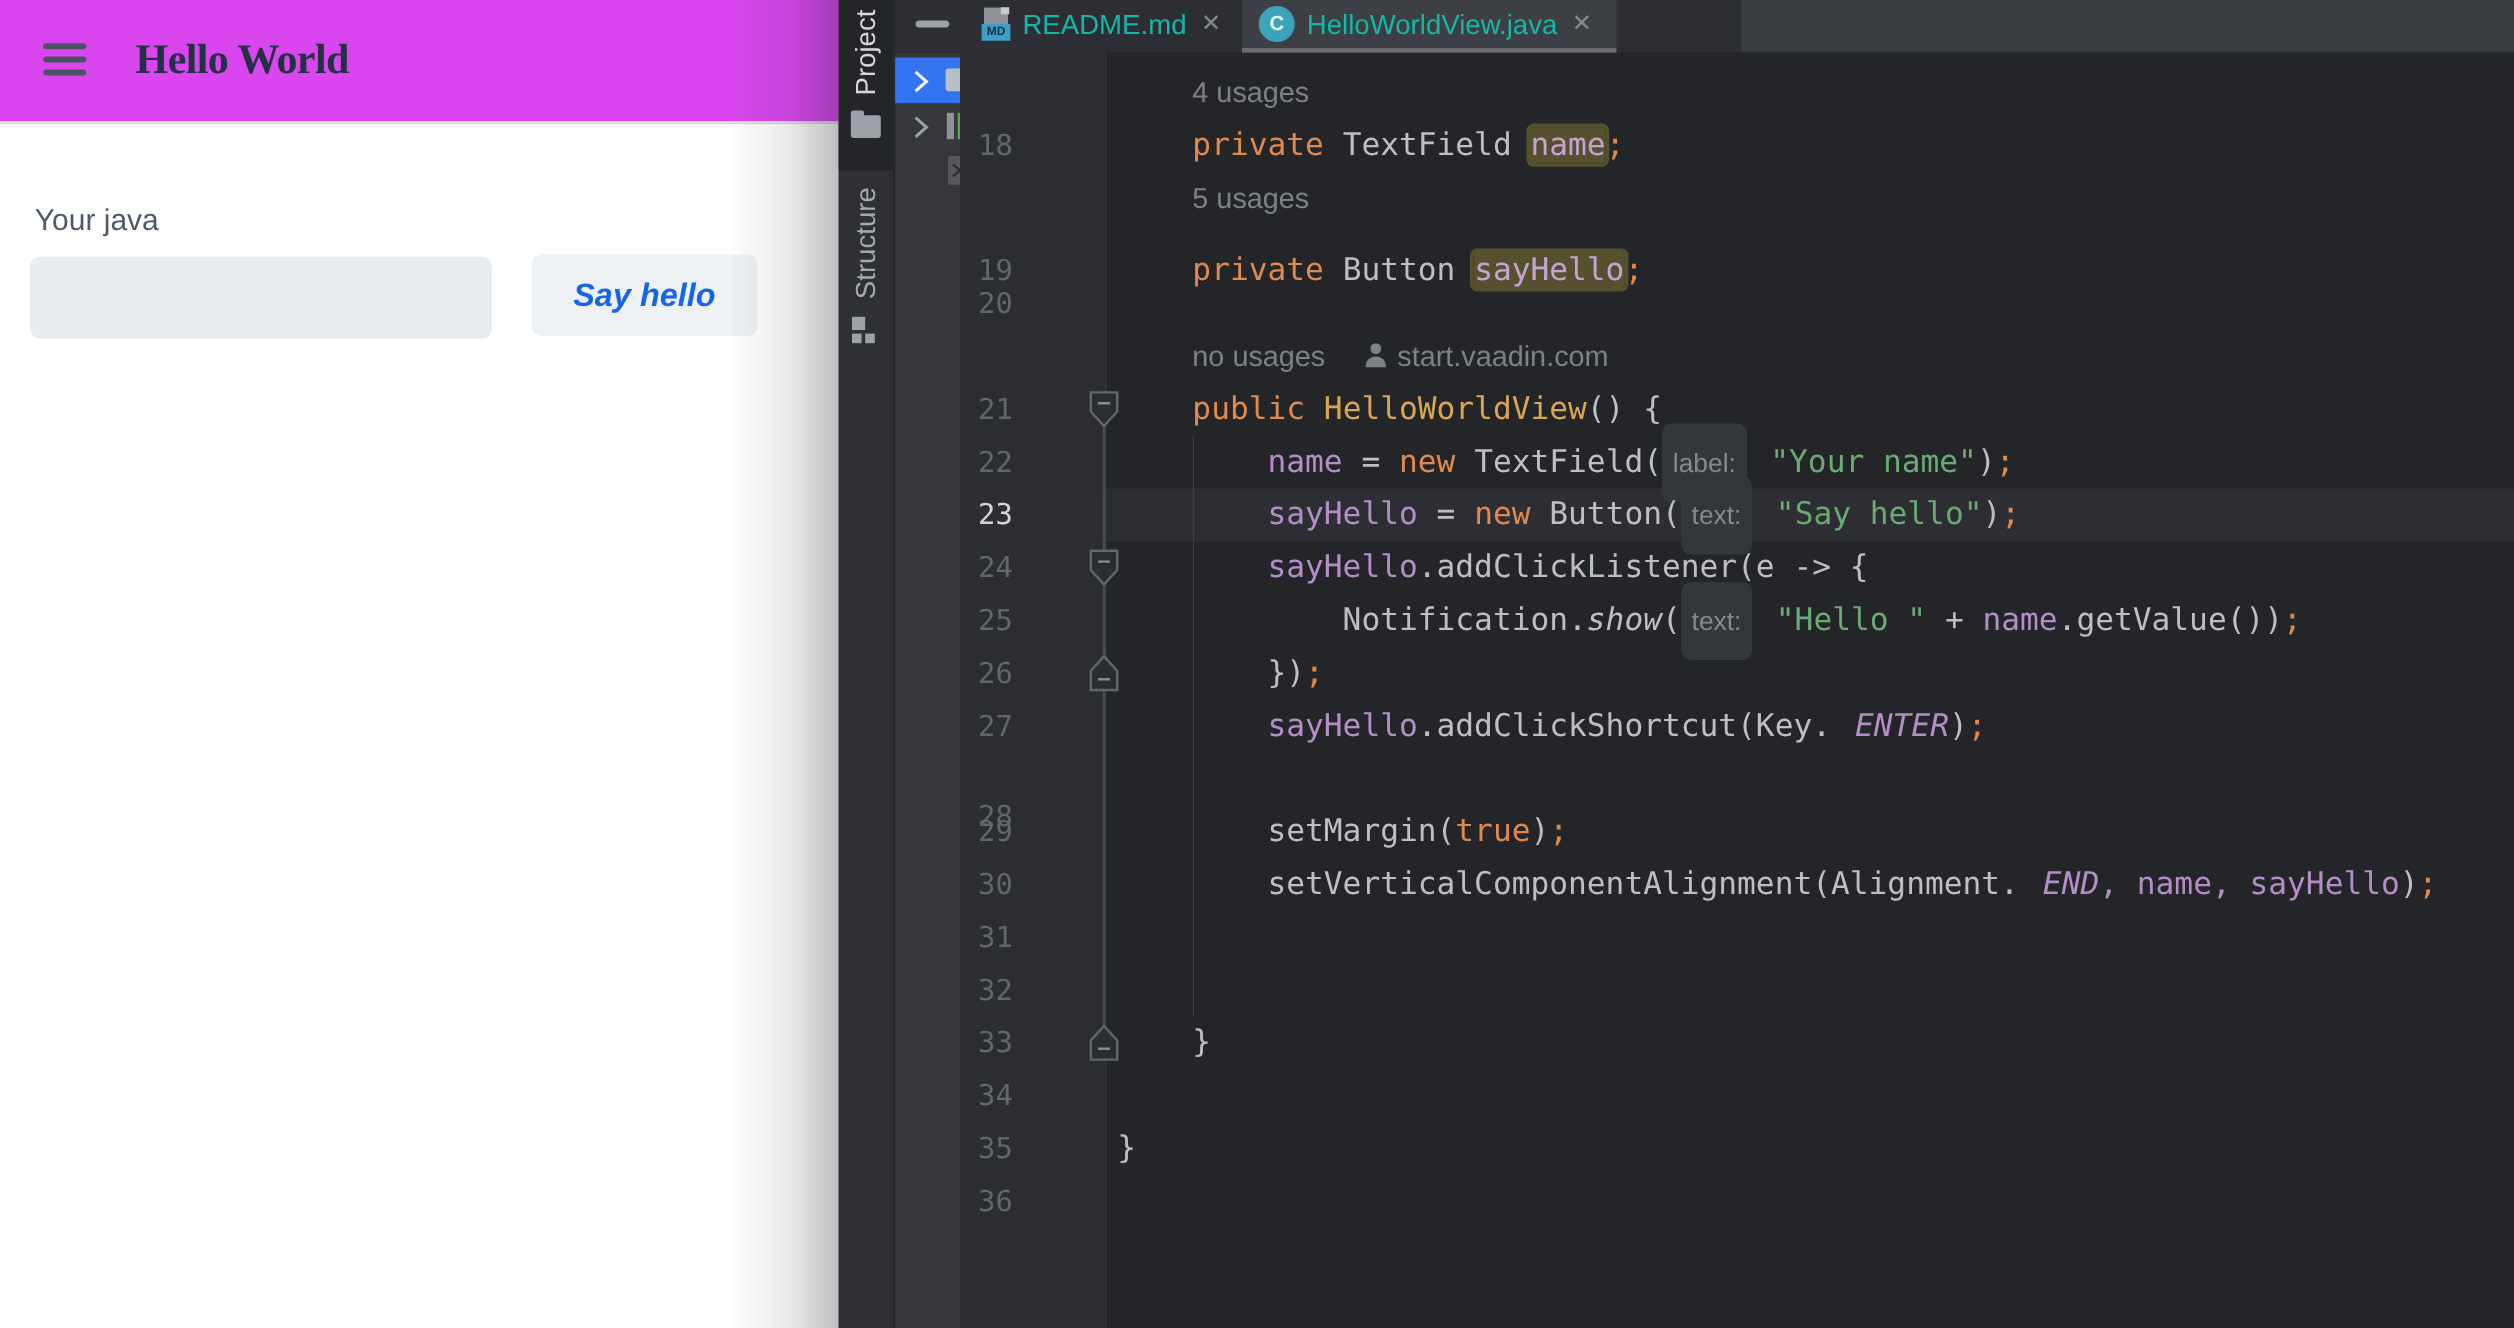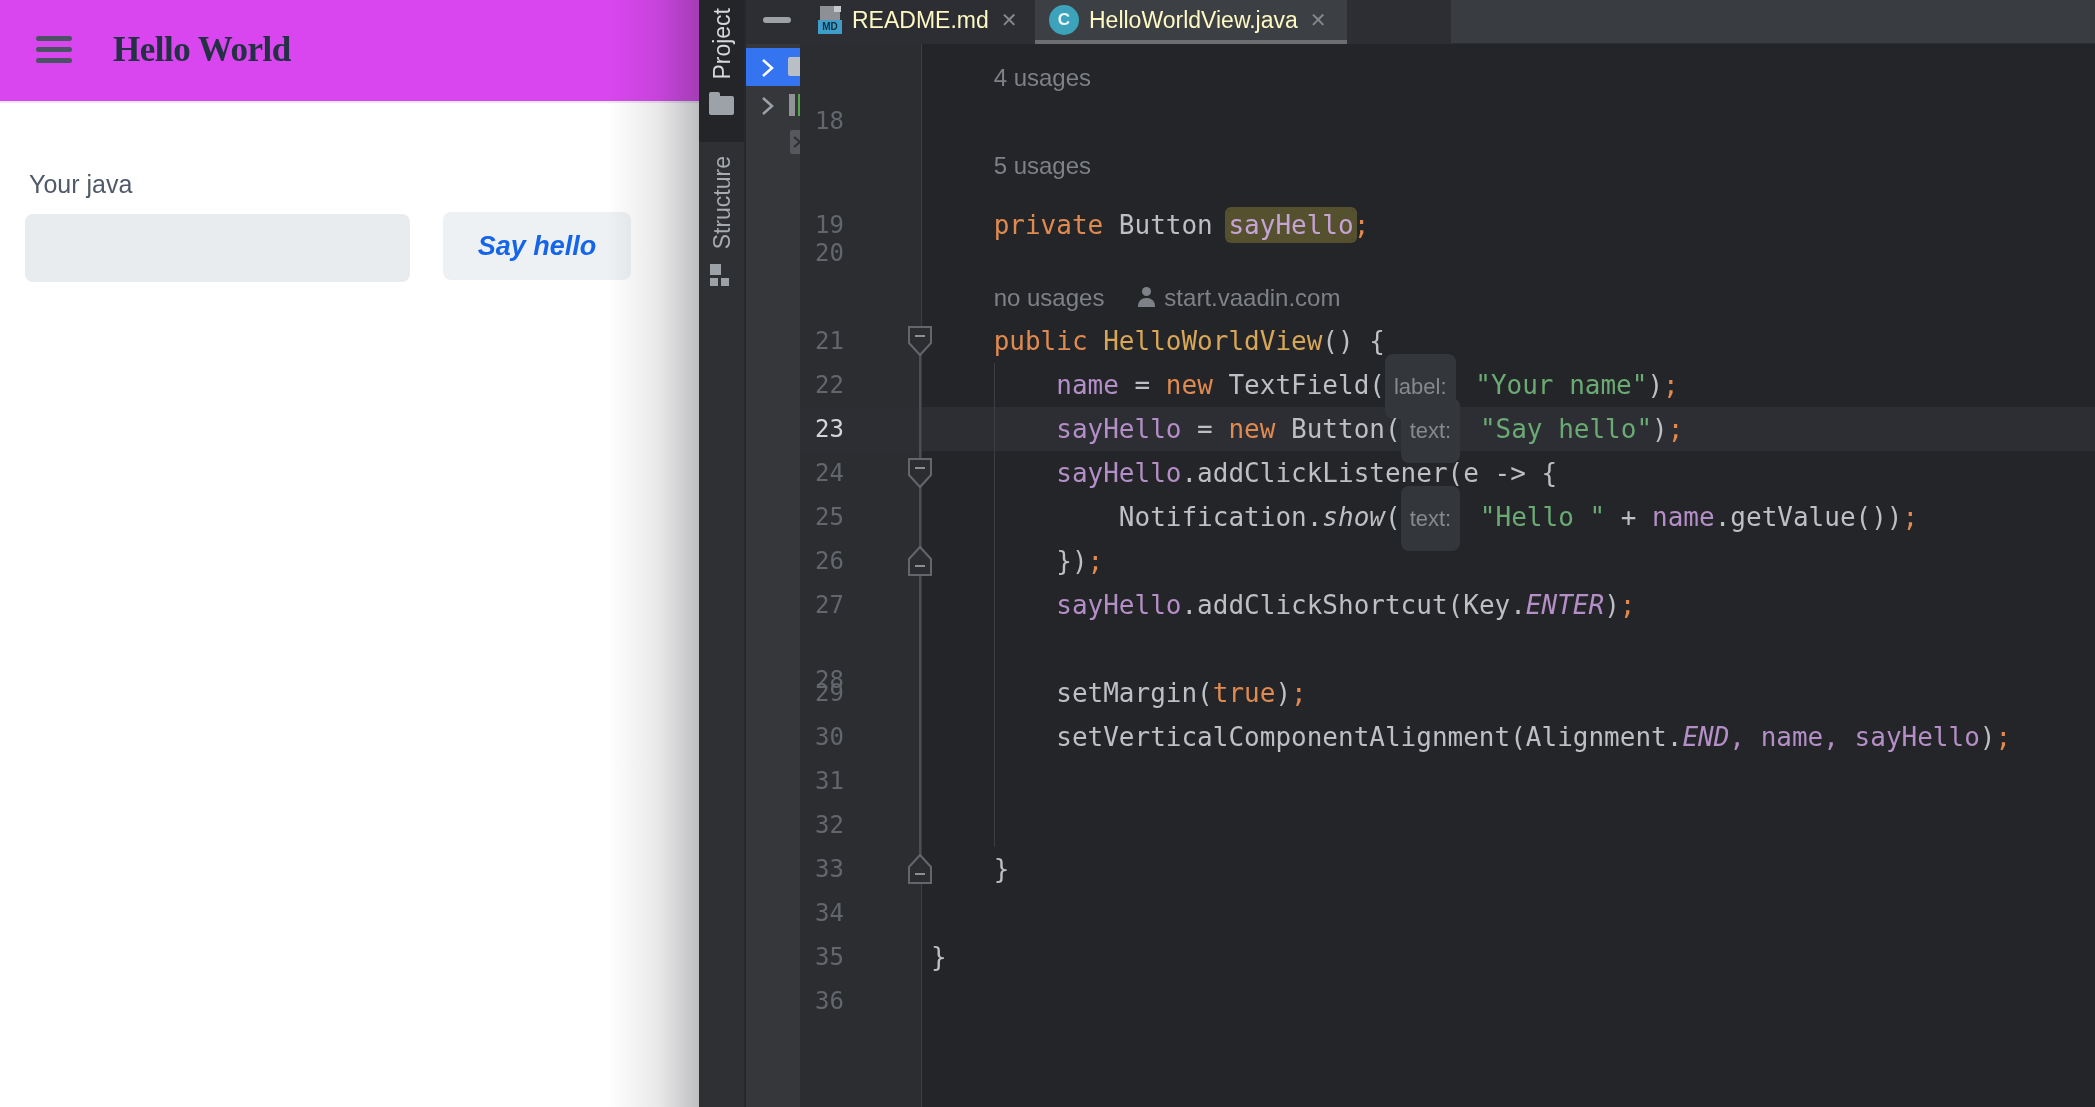--- a/index.html
+++ b/index.html
@@ -65,21 +65,21 @@
     border-radius:2px 0 0 2px;overflow:hidden;}
   #tree-mini-node svg{position:absolute;left:1px;top:4px;}
 
   
   #tabbar{position:absolute;left:101px;top:0;width:1295px;height:44px;background:var(--tabbar_bg);}
   #tabbar-empty{position:absolute;left:651px;top:0;width:644px;height:43px;background:var(--tabbar_empty_bg);}
   .tab{position:absolute;top:0;height:40px;display:flex;align-items:center;cursor:pointer;}
   #tab-readme{left:10px;width:225px;}
   #tab-hello{left:235px;width:312px;background:var(--active_tab_bg);}
   #tab-hello-underline{position:absolute;left:235px;top:40px;width:312px;height:4px;background:var(--tab_underline);}
-  .tab-label{font-size:23px;color:#fef9c3;white-space:nowrap;}
+  .tab-label{font-size:23px;color:#14b8a6;white-space:nowrap;}
   .tab-close{margin-left:12px;font-size:20px;color:#85888d;cursor:pointer;line-height:1;}
   .md-icon{position:relative;width:24px;height:28px;margin:0 10px 0 8px;flex:0 0 auto;}
   .md-icon .doc{position:absolute;left:2px;top:0;width:20px;height:18px;background:#8d9196;
     clip-path:polygon(0 0,70% 0,100% 35%,100% 100%,0 100%);}
   .md-icon .fold{position:absolute;right:1px;top:0;width:7px;height:6px;background:#c6c9cd;}
   .md-icon .tag{position:absolute;left:0;bottom:0;width:24px;height:14px;background:var(--md_blue);
     color:#10303e;font-size:10px;font-weight:bold;text-align:center;line-height:14px;}
   .class-icon{width:30px;height:30px;border-radius:50%;background:var(--class_icon_teal);
     color:#eaf6f9;font-size:17px;font-weight:bold;display:flex;align-items:center;justify-content:center;
     margin:0 10px 0 14px;flex:0 0 auto;}
@@ -96,21 +96,21 @@
     font-family:"DejaVu Sans Mono","Liberation Mono",monospace;font-size:24px;color:var(--lnum);}
   .code-row.current .lnum{color:var(--lnum_active);}
   .code{position:absolute;left:131px;top:0;white-space:pre;
     font-family:"DejaVu Sans Mono","Liberation Mono",monospace;font-size:26px;color:var(--code_text);}
   .tk-kw{color:var(--keyword);}
   .tk-semi{color:var(--keyword);}
   .tk-str{color:var(--string);}
   .tk-fld{color:var(--field);}
   .tk-com{color:var(--field);}
   .tk-cls{color:var(--class_name);}
-  .tk-con{color:var(--field);font-style:italic;}
+  .tk-con{color:var(--field);font-style:italic;margin-left:20px;}
   .tk-itw{font-style:italic;}
   .tk-fldhl{color:#c5a3d4;background:var(--usage_highlight);border-radius:3px;box-shadow:0 0 0 3px var(--usage_highlight);}
   .tk-hint{font-family:"Liberation Sans",sans-serif;font-size:24px;color:var(--hint);}
   .tk-pill{font-family:"Liberation Sans",sans-serif;font-size:22px;color:var(--pill_text);
     background:var(--pill_bg);border-radius:8px;padding:20px 9px;margin-right:4px;}
   .person-icon{display:inline-block;position:relative;width:22px;height:22px;vertical-align:-3px;}
   .person-icon .head{position:absolute;left:6px;top:0;width:9px;height:9px;border-radius:50%;background:var(--hint);}
   .person-icon .body{position:absolute;left:2px;top:11px;width:17px;height:9px;border-radius:8px 8px 0 0;background:var(--hint);}
   .fold-marker{position:absolute;left:106px;width:28px;height:34px;cursor:pointer;}
 </style>
@@ -202,20 +202,21 @@
       <div id="gutter-sep"></div>
       <div id="fold-line" style="top: 297px; height: 528px;"></div>
       <div id="indent-guide" style="top: 319px; height: 484px;"></div>
       <div id="editor-rows">
           <div class="code-row" style="top: 11px;">
             <span class="lnum"></span>
             <span class="code"><span class="tk-sp">    </span><span class="tk-hint">4 usages</span></span>
           </div>
           <div class="code-row" style="top: 55px;">
             <span class="lnum">18</span>
+            <span class="code"><span class="tk-sp">    </span><span class="tk-kw">private</span><span class="tk-pun"> </span><span class="tk-pun">TextField</span><span class="tk-pun"> </span><span class="tk-fldhl">name</span><span class="tk-semi">;</span></span>
           </div>
           <div class="code-row" style="top: 99px;">
             <span class="lnum"></span>
             <span class="code"><span class="tk-sp">    </span><span class="tk-hint">5 usages</span></span>
           </div>
           <div class="code-row" style="top: 159px;">
             <span class="lnum">19</span>
             <span class="code"><span class="tk-sp">    </span><span class="tk-kw">private</span><span class="tk-pun"> Button </span><span class="tk-fldhl">sayHello</span><span class="tk-semi">;</span></span>
           </div>
           <div class="code-row" style="top: 187px;">

